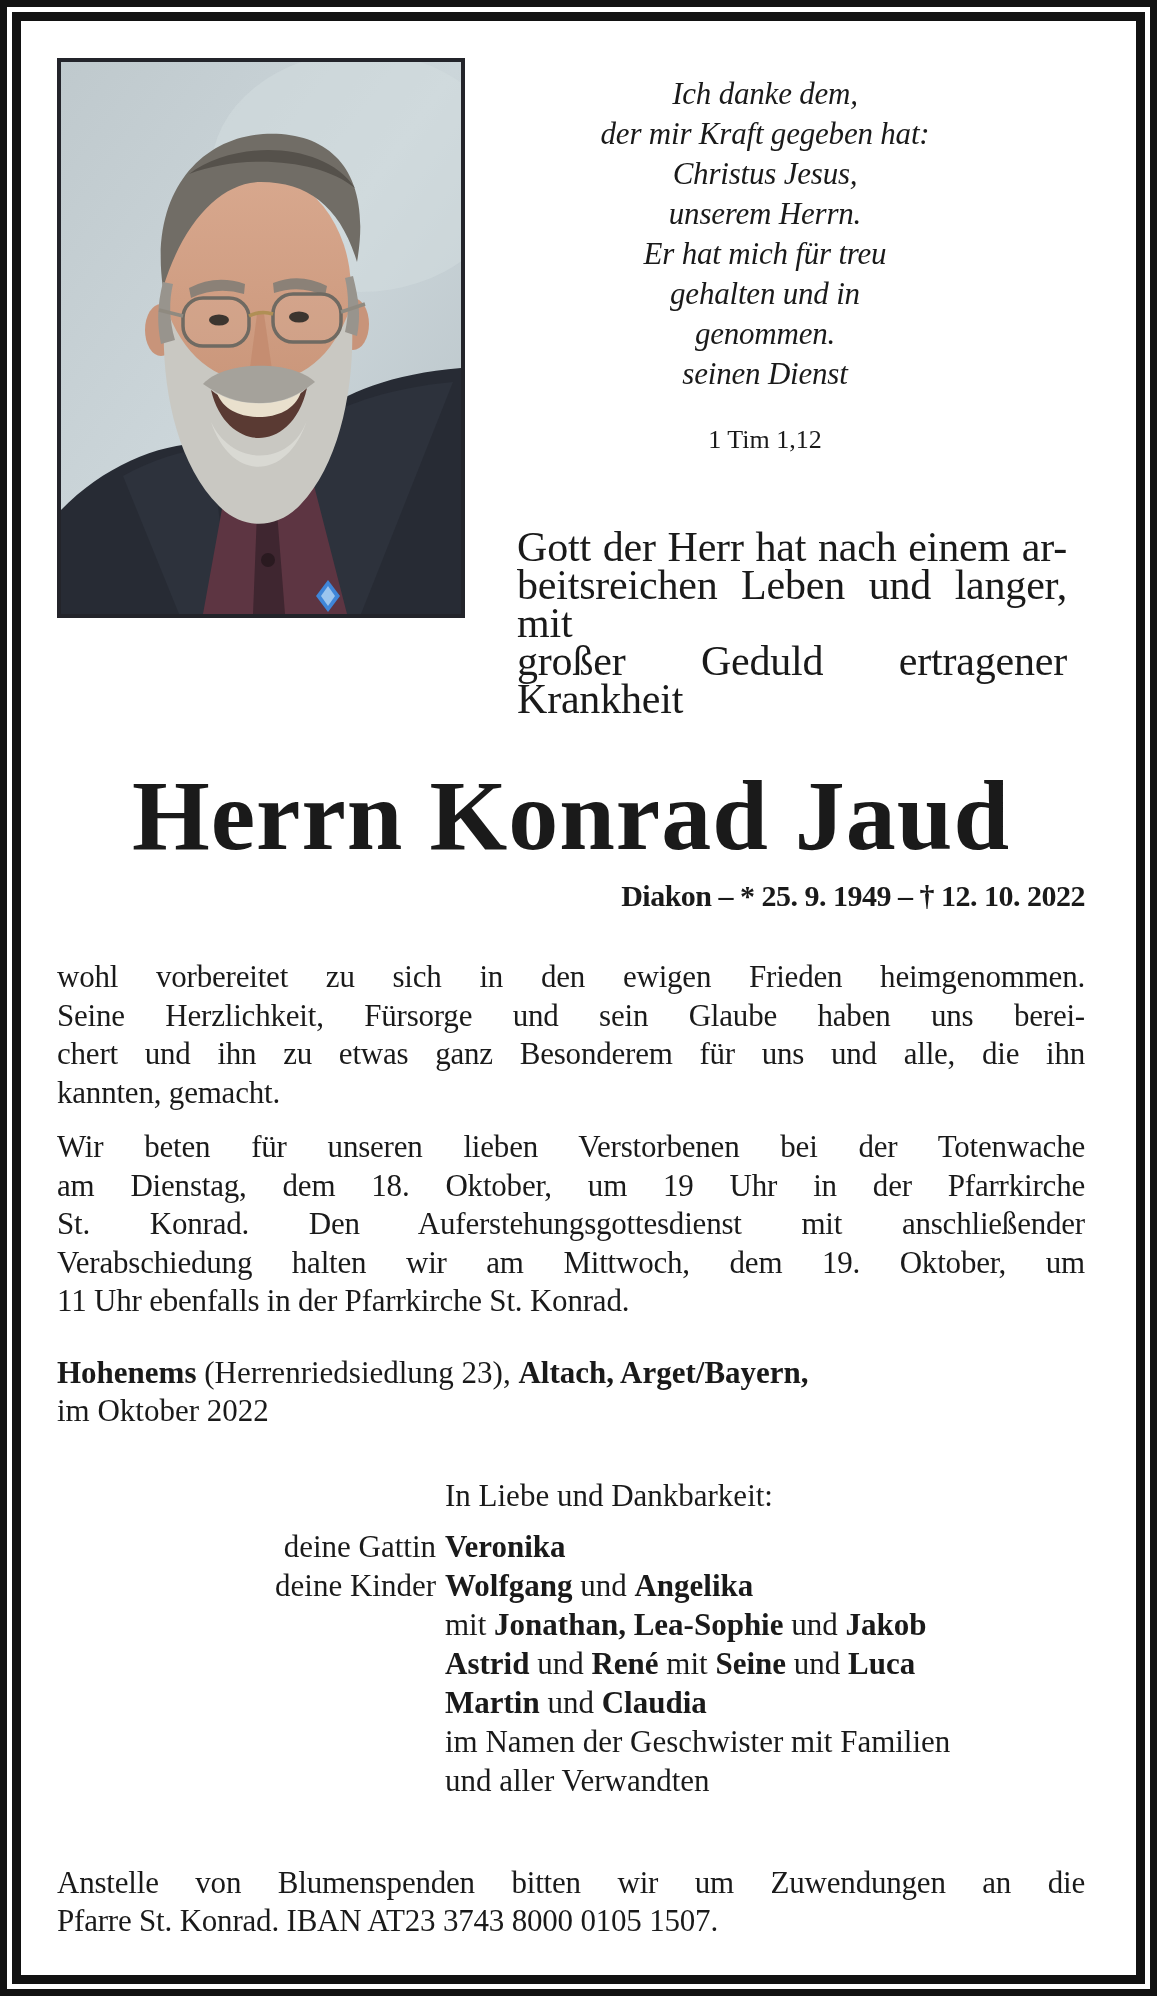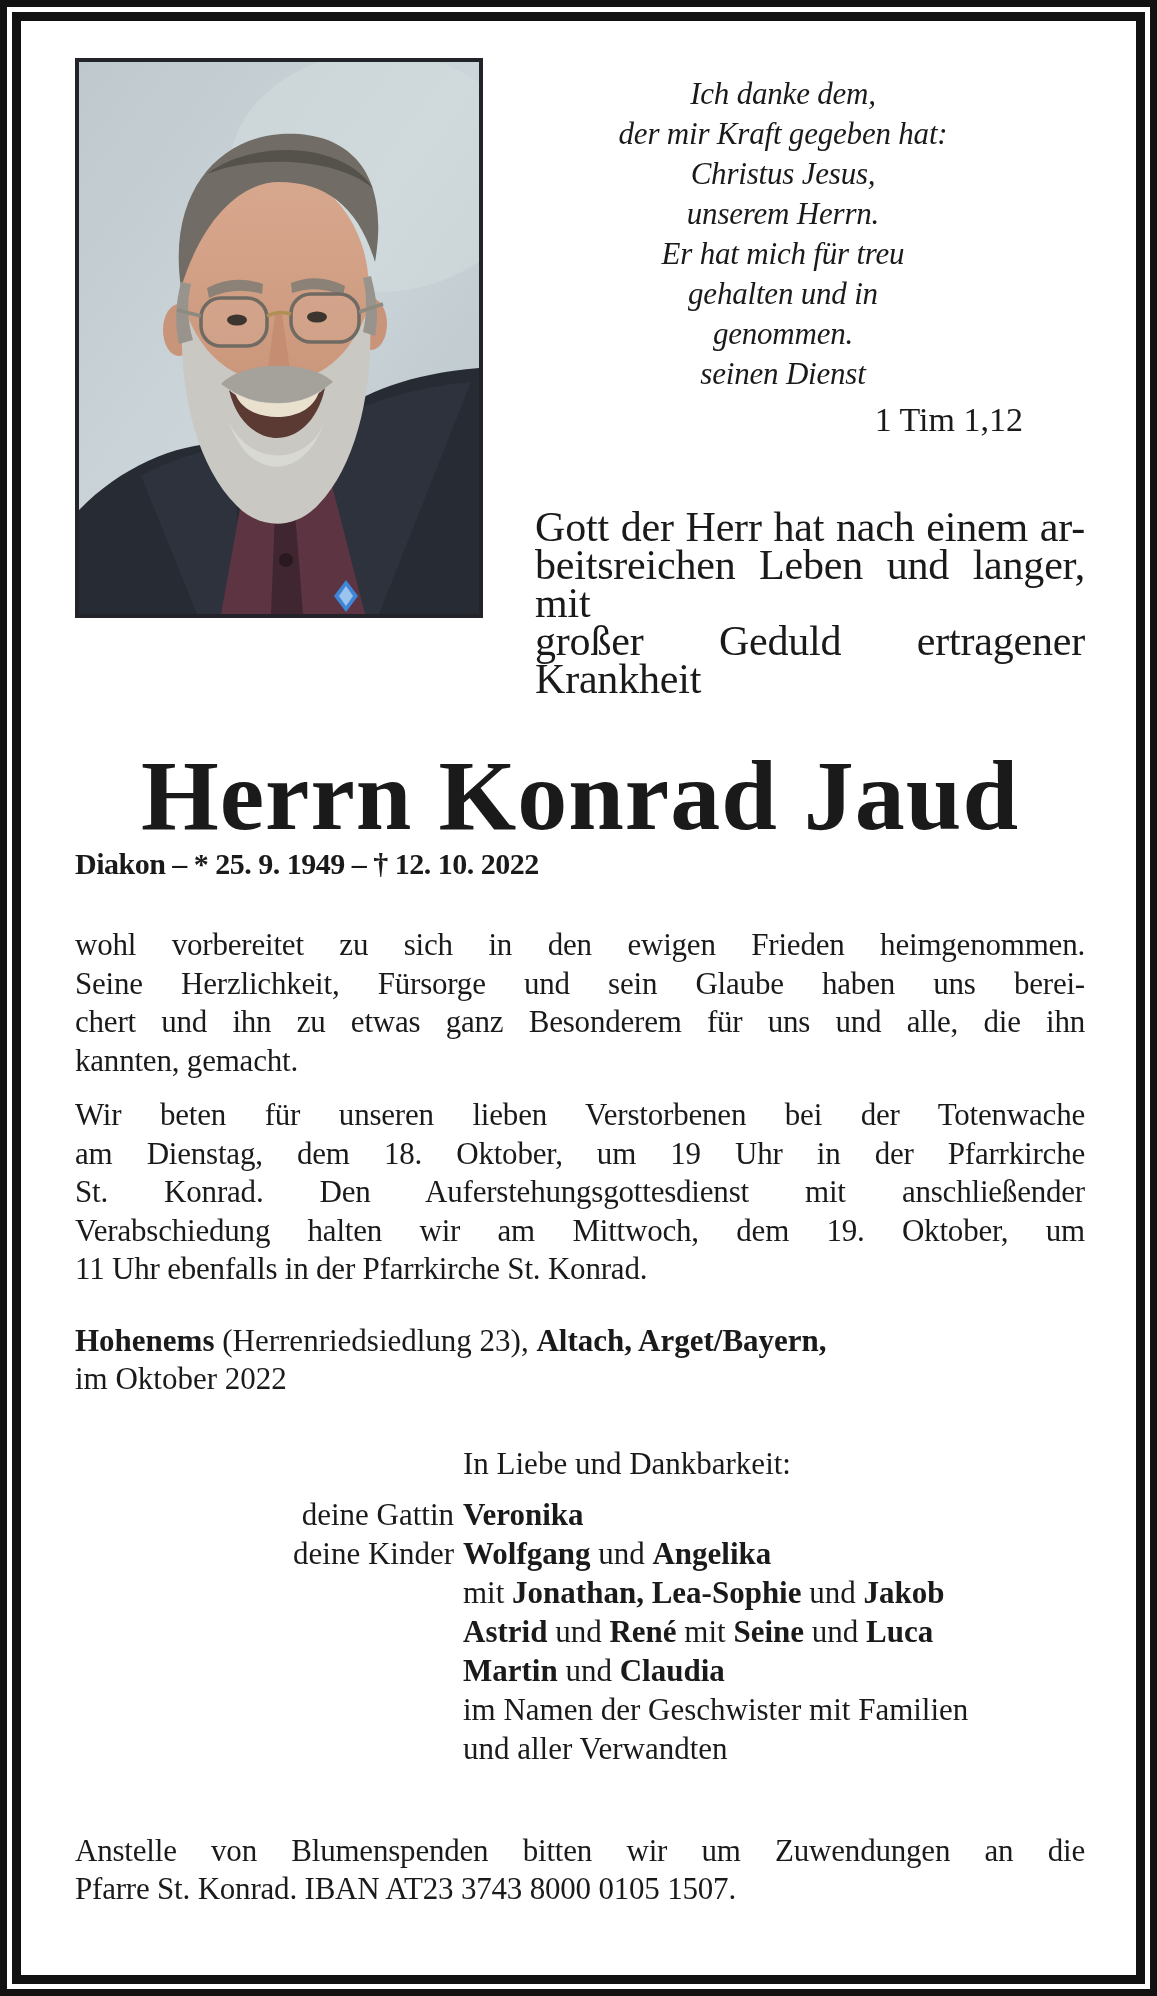--- a/index.html
+++ b/index.html
@@ -1,37 +1,37 @@
 <!DOCTYPE html>
 <html lang="de"><head>
 <meta charset="utf-8">
 <style>
   html,body{margin:0;padding:0;background:#ffffff;}
   body{width:1157px;height:1996px;position:relative;font-family:"Liberation Serif",serif;color:#1a1a1a;}
   .sheet{width:1157px;height:1996px;box-sizing:border-box;border:7px solid #121212;padding:5px;background:#fff;}
-  .inner{height:100%;box-sizing:border-box;border:9px solid #121212;padding:37px 51px 0 54px;overflow:hidden;background:#fff;}
+  .inner{height:100%;box-sizing:border-box;border:9px solid #121212;padding:37px 51px 0 36px;overflow:hidden;background:#fff;}
 
   
   .top{display:flex;flex-direction:row;}
   .photo-frame{flex:0 0 auto;width:400px;height:552px;border:4px solid #23242a;background:#c9d3d7;margin-right:52px;}
   .photo-frame svg{display:block;width:400px;height:552px;}
   .top-right{flex:1 1 auto;width:550px;}
 
   .quote{width:480px;margin-left:8px;padding-top:16px;text-align:center;
          font-style:italic;font-size:31px;line-height:40px;letter-spacing:-0.2px;}
-  .quote-source{width:480px;margin-left:8px;margin-top:8px;text-align:right;
-         font-style:normal;font-size:34px;line-height:36px;}
+  .quote-source{width:480px;margin-left:8px;margin-top:28px;text-align:center;
+         font-style:normal;font-size:26px;line-height:36px;}
   .intro{margin-top:70px;width:550px;font-size:42px;line-height:38px;letter-spacing:-0.2px;}
   .jl{text-align:justify;text-align-last:justify;-moz-text-align-last:justify;}
   .ll{text-align:left;}
 
   
   .name{margin-top:48px;text-align:center;font-weight:700;font-size:100px;line-height:100px;
         letter-spacing:1px;white-space:nowrap;}
-  .title-dates{margin-top:1px;text-align:left;font-weight:700;font-size:30px;line-height:34px;letter-spacing:-0.5px;}
+  .title-dates{margin-top:13px;text-align:right;font-weight:700;font-size:30px;line-height:34px;letter-spacing:-0.5px;}
 
   
   .para{font-size:31px;line-height:38.5px;letter-spacing:-0.2px;}
   .p1{margin-top:45px;}
   .p2{margin-top:16px;}
   .residence{margin-top:33px;font-size:31px;line-height:38.5px;}
   .b{font-weight:700;}
 
   
   .family{margin-top:45px;font-size:31px;line-height:39px;}

